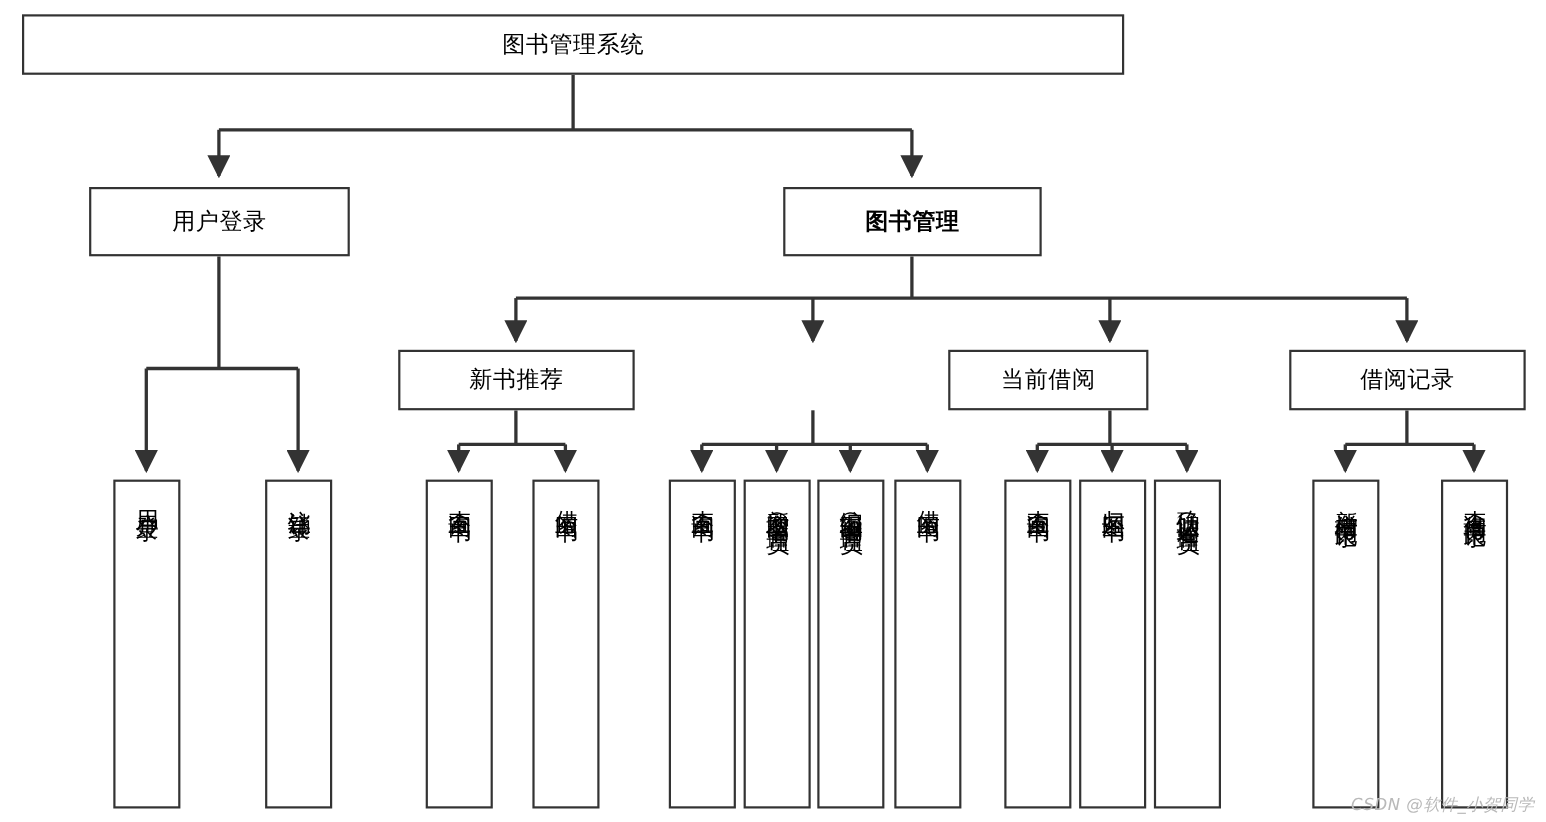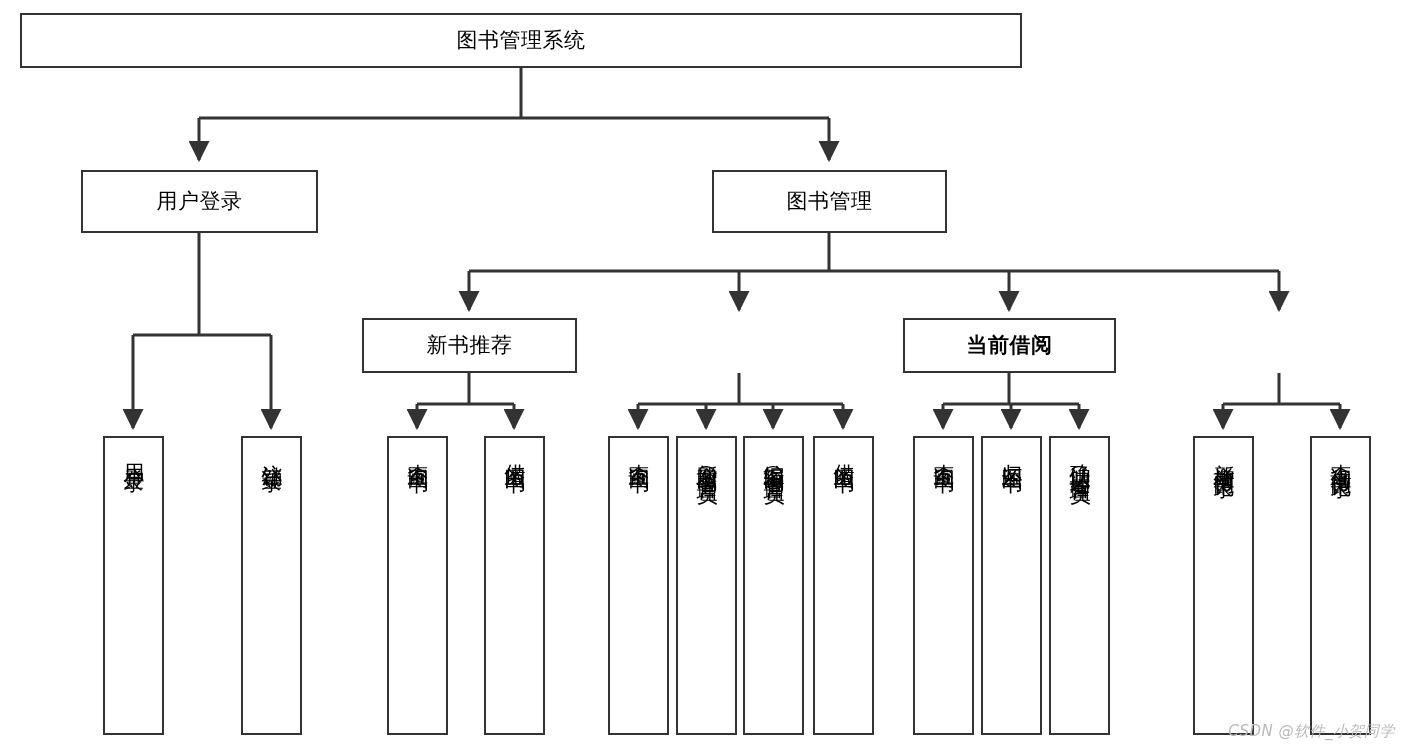--- a/index.html
+++ b/index.html
@@ -126,33 +126,36 @@
   </svg>
 
   <div class="node horizontal" style="left:20px; top:13px; width:1002px; height:55px;">
     <span class="label">图书管理系统</span>
   </div>
 
   <div class="node horizontal" style="left:81px; top:170px; width:237px; height:63px;">
     <span class="label">用户登录</span>
   </div>
 
-  <div class="node horizontal" style="left:712px; top:170px; width:235px; height:63px;">
+  <div class="node horizontal" style="left:712px; top:170px; width:235px; height:63px;font-weight:bold;">
     <span class="label">图书管理</span>
   </div>
 
   <div class="node horizontal" style="left:362px; top:318px; width:215px; height:55px;">
     <span class="label">新书推荐</span>
   </div>
 
 
-  <div class="node horizontal" style="left:903px; top:318px; width:213px; height:55px;font-weight:bold;">
+  <div class="node horizontal" style="left:862px; top:318px; width:182px; height:55px;">
     <span class="label">当前借阅</span>
   </div>
 
+  <div class="node horizontal" style="left:1172px; top:318px; width:215px; height:55px;">
+    <span class="label">借阅记录</span>
+  </div>
 
   <div class="node vertical" style="left:103px; top:436px; width:61px; height:299px;">
     <span class="label">用户登录</span>
   </div>
 
   <div class="node vertical" style="left:241px; top:436px; width:61px; height:299px;">
     <span class="label">注销登录</span>
   </div>
 
   <div class="node vertical" style="left:387px; top:436px; width:61px; height:299px;">

